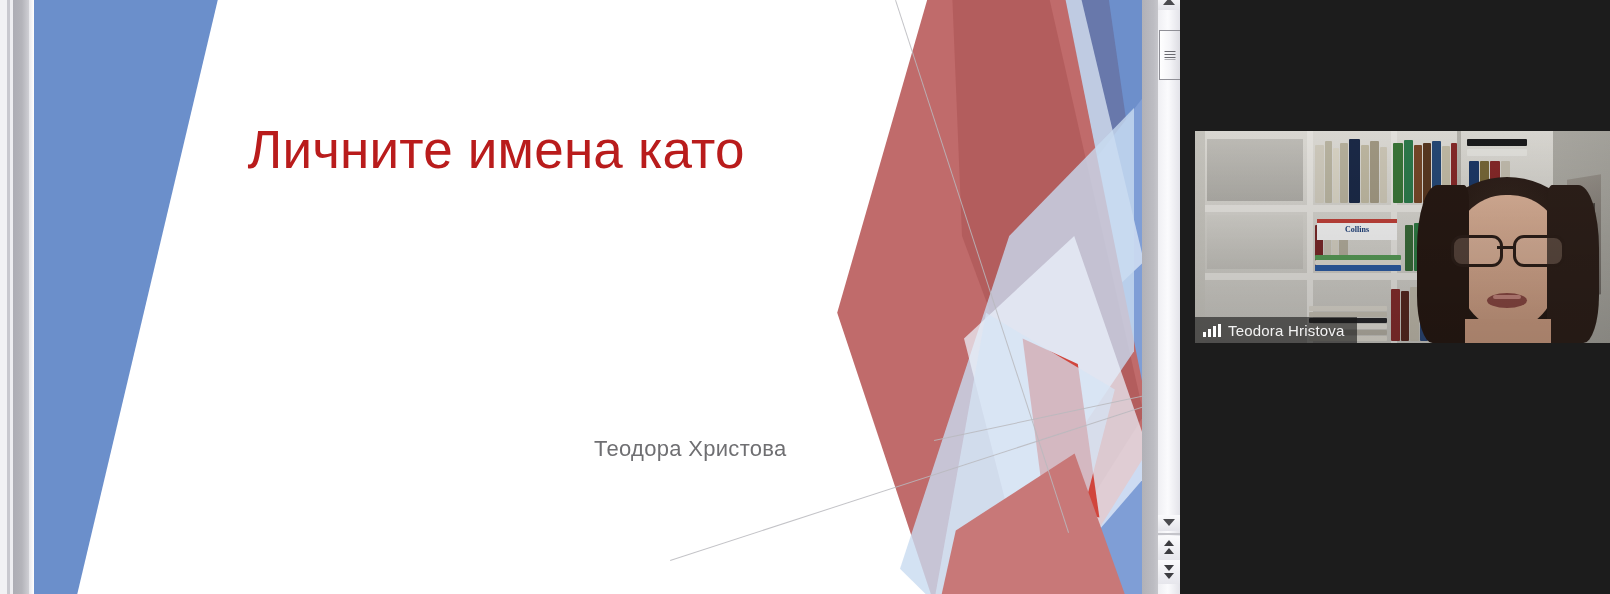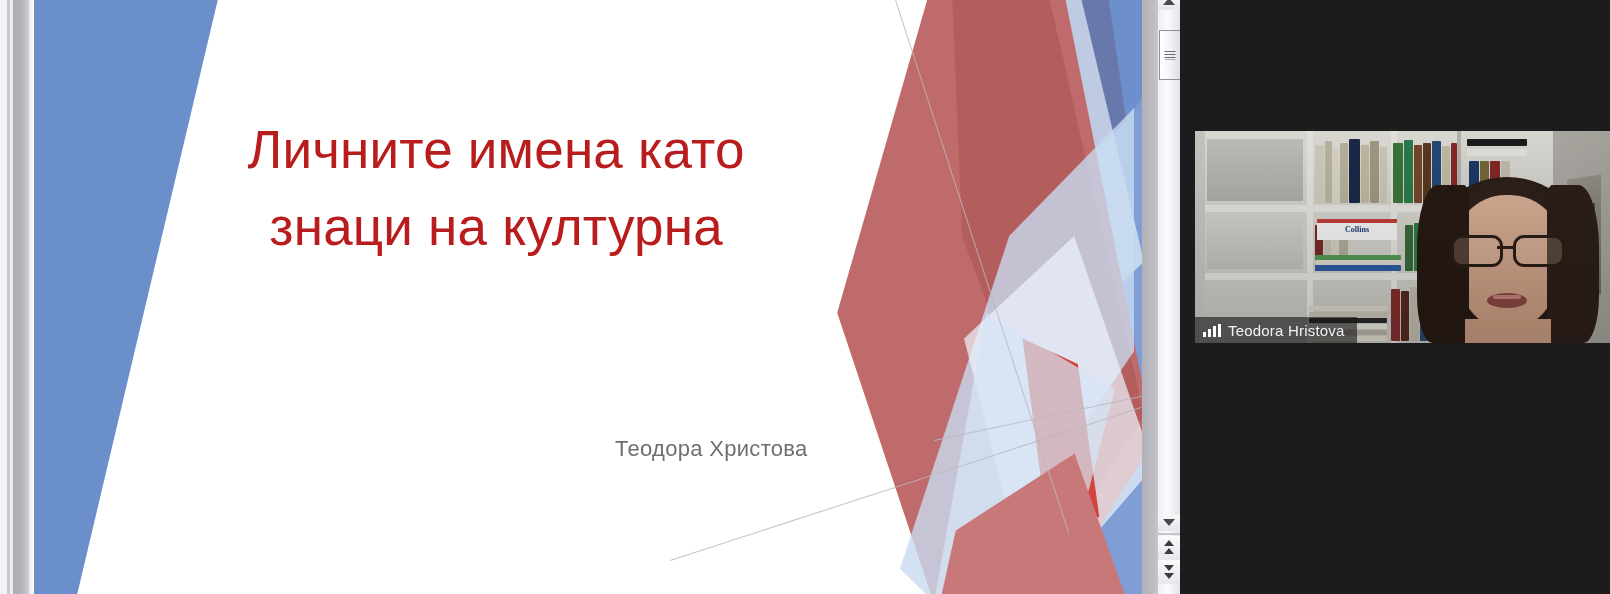--- a/index.html
+++ b/index.html
@@ -56,21 +56,21 @@
                   clip-path:polygon(40% 52%, 96% 64%, 70% 100%, 16% 100%);}
   .ice-3         {left:900px;width:210px;background:rgba(228,238,250,.70);
                   clip-path:polygon(10% 14%, 68% 0%, 100% 44%, 42% 62%);}
   .ice-4         {left:930px;width:190px;background:rgba(236,243,252,.72);
                   clip-path:polygon(0% 56%, 58% 40%, 100% 76%, 36% 98%);}
 
   
   #slide-title{position:absolute;left:122px;top:112px;width:680px;text-align:center;
      color:#b91c1c;font-size:53px;line-height:1.45;font-weight:400;letter-spacing:.2px;}
   #slide-author{position:absolute;left:560px;top:436px;width:420px;
-     color:#6f6f72;font-size:22px;font-weight:400;letter-spacing:.3px;margin-left:21px;}
+     color:#6f6f72;font-size:22px;font-weight:400;letter-spacing:.3px;}
 
   
   #vscroll{position:absolute;left:1142px;top:0;width:38px;height:594px;
            background:linear-gradient(90deg,#b1b1b7 0%,#bcbcc2 30%,#d6d6da 62%,#e6e6ea 100%);}
   #vtrack{position:absolute;left:16px;top:0;width:22px;height:594px;
           background:linear-gradient(90deg,#efeff3,#fbfbfd 45%,#e3e3e9);}
   .arrow-btn{position:absolute;left:16px;width:22px;height:16px;
              background:linear-gradient(180deg,#fafafc,#e4e4ea);}
   #arrow-up{top:-6px;}
   .tri{position:absolute;left:50%;transform:translateX(-50%);width:0;height:0;}
@@ -212,21 +212,20 @@
       <div class="fx red-bright"></div>
       <div class="fx ice-2"></div>
       <div class="fx red-low"></div>
 
       <div class="hairline" style="left:862px;top:0;width:560px;transform:rotate(72deg);"></div>
       <div class="hairline" style="left:636px;top:560px;width:520px;transform:rotate(-18deg);"></div>
       <div class="hairline" style="left:900px;top:440px;width:240px;transform:rotate(-12deg);"></div>
 
       <div id="slide-title">
         <div>Личните имена като</div>
-        <div>знаци на културна</div>
       </div>
 
       <div id="slide-author">Теодора Христова</div>
     </div>
 
     <div id="vscroll">
       <div id="vtrack"></div>
 
       <div class="arrow-btn" id="arrow-up">
         <span class="tri tri-up"></span>

